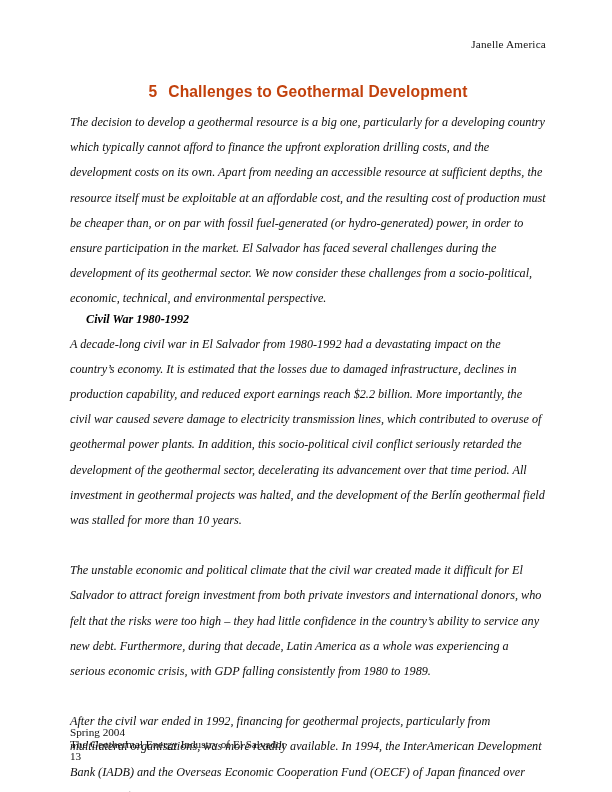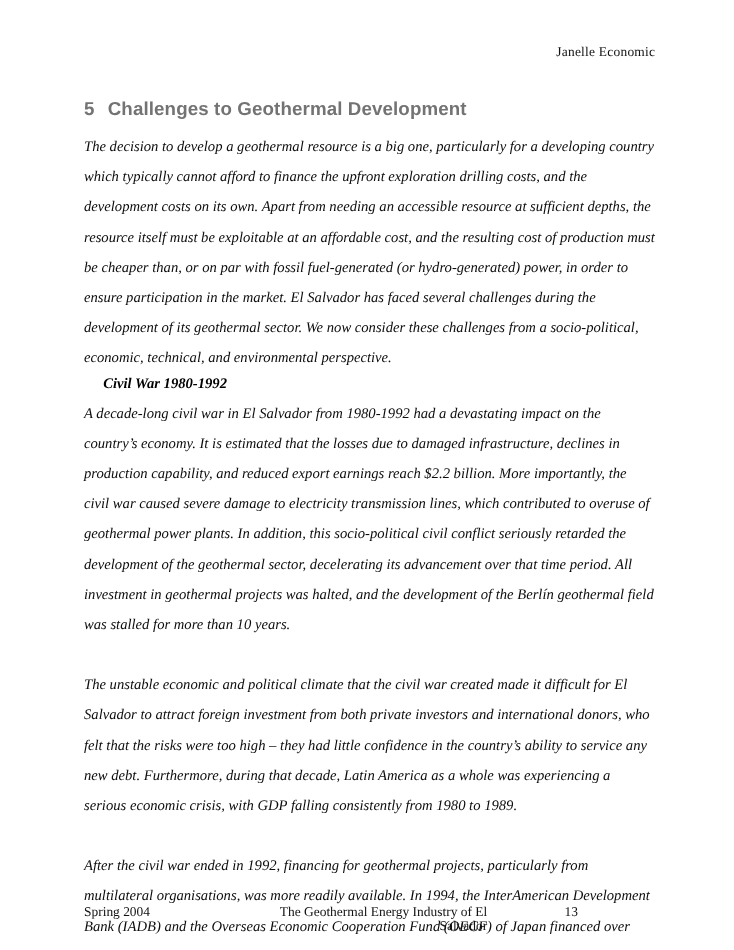--- a/index.html
+++ b/index.html
@@ -28,23 +28,24 @@
     font-family: "Liberation Serif", "DejaVu Serif", serif;
     font-size: 11.2px;
     color: #111111;
     padding-top: 38px;
     letter-spacing: 0.2px;
   }
   h1.section-heading {
     font-family: "Liberation Sans", "DejaVu Sans", sans-serif;
     font-size: 15.6px;
     font-weight: bold;
-    color: #737373;
+    color: #c2410c;
     margin: 33px 0 9px 0;
     letter-spacing: 0.1px;
+    text-align: center;
   }
   h1.section-heading .num {
     margin-right: 11px;
   }
   h2.subsection-heading {
     font-family: "Liberation Sans", "DejaVu Sans", sans-serif;
     font-size: 12.6px;
     font-weight: bold;
     color: #000000;
     font-variant: small-caps;
@@ -71,47 +72,48 @@
     color: #0d0d0d;
     font-style: italic;
   }
   p.body-text + p.body-text {
     margin-top: 25px;
   }
   .footer {
     position: absolute;
     left: 70px;
     width: 476px;
-    top: 754px;
+    top: 726px;
     display: flex;
     align-items: baseline;
     font-size: 11.2px;
     color: #111111;
+    flex-direction: column;
   }
   .footer-left {
     width: 140px;
     text-align: left;
   }
   .footer-center {
     flex: 1;
     text-align: right;
   }
   .footer-right {
     width: 140px;
-    text-align: center;
+    text-align: left;
   }
 </style>
 </head>
 <body>
 
 <div class="page">
 
   <div class="content">
 
-    <div class="running-head">Janelle Economic</div>
+    <div class="running-head">Janelle America</div>
 
     <h1 class="section-heading">
       <span class="num">5</span><span>Challenges to Geothermal Development</span>
     </h1>
 
     <p class="body-text">The decision to develop a geothermal resource is a big one, particularly for a developing country which typically cannot afford to finance the upfront exploration drilling costs, and the development costs on its own. Apart from needing an accessible resource at sufficient depths, the resource itself must be exploitable at an affordable cost, and the resulting cost of production must be cheaper than, or on par with fossil fuel-generated (or hydro-generated) power, in order to ensure participation in the market. El Salvador has faced several challenges during the development of its geothermal sector. We now consider these challenges from a socio-political, economic, technical, and environmental perspective.</p>
 
 
     <h3 class="sub-sub-heading">Civil War 1980-1992</h3>
 

